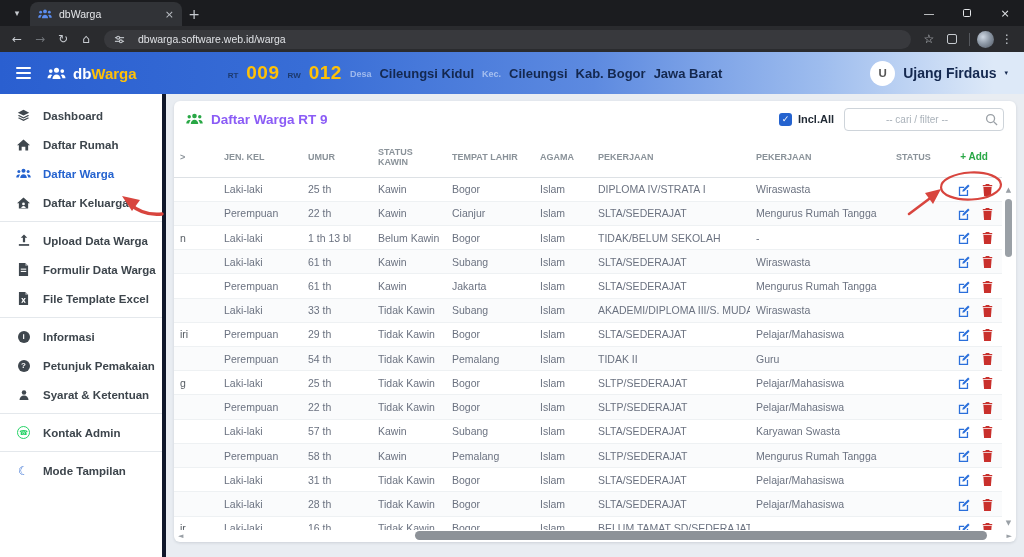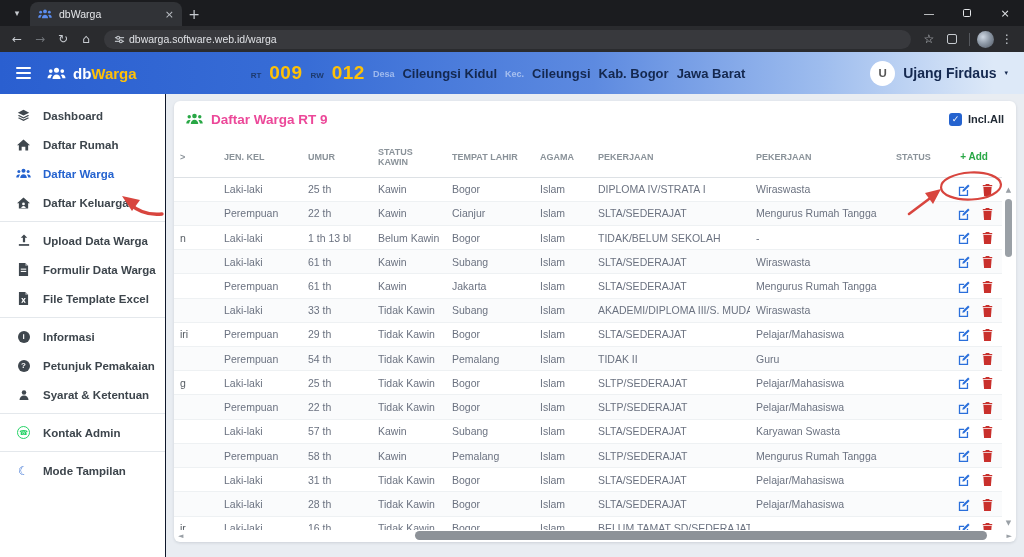--- a/index.html
+++ b/index.html
@@ -23,67 +23,67 @@
   .wincontrols { margin-left:auto; display:flex; align-items:center; gap:0; height:100%; }
   .winbtn { width:38px; height:100%; display:flex; align-items:center; justify-content:center;
     color:#e4e6e9; font-size:11px; }
   .restore-box { width:8px; height:8px; border:1.2px solid #e4e6e9; border-radius:1.5px; }
 
   .toolbar { height:26px; background:#2a2b2e; display:flex; align-items:center; gap:3px; padding:0 7px; }
   .navbtn { width:20px; height:20px; display:flex; align-items:center; justify-content:center;
     color:#c7cbd0; font-size:12px; }
   .navbtn.disabled { color:#707479; }
   .urlpill { flex:1; height:19px; margin:0 5px; background:#38393d; border-radius:10px;
-    display:flex; align-items:center; gap:4px; padding:0 10px; }
+    display:flex; align-items:center; gap:13px; padding:0 10px; }
   .urltext { color:#dfe1e5; font-size:10.5px; }
   .ext-puzzle { width:10px; height:10px; border:1.3px solid #c7cbd0; border-radius:2px; }
   .tb-divider { width:1px; height:13px; background:#55585d; margin:0 4px; }
   .tb-avatar { width:17px; height:17px; border-radius:50%;
     background:radial-gradient(circle at 35% 35%, #cfd8e3 0%, #8d98a5 45%, #4e5661 100%); }
 
   
   .appheader { height:42px;
     background:linear-gradient(90deg,#2a5fd0 0%,#386dd6 30%,#5d8ae0 58%,#9dbcee 80%,#dde9f8 97%);
     display:flex; align-items:center; padding:0 16px; }
   .burger { display:flex; flex-direction:column; gap:2.6px; margin-right:16px; }
   .burger span { display:block; width:15px; height:2.2px; background:#fff; border-radius:1px; }
   .brand { display:flex; align-items:center; gap:7px; font-size:15px; font-weight:700; }
   .brand .db { color:#ffffff; } .brand .warga { color:#ffc107; }
-  .loc { display:flex; align-items:center; gap:8px; margin-left:114px; white-space:nowrap; }
+  .loc { display:flex; align-items:center; gap:8px; margin-left:91px; white-space:nowrap; }
   .rtlabel { font-size:8px; color:#1d3a6e; font-weight:700; align-self:center; margin-top:5px; }
   .rtnum { font-size:19px; color:#ffc107; font-weight:800; letter-spacing:0.5px; }
   .faintlbl { font-size:9px; color:rgba(235,243,255,0.55); font-weight:700; margin-top:2px;text-align:center; }
   .place { font-size:13px; color:#14284f; font-weight:700; }
   .userblock { margin-left:auto; display:flex; align-items:center; gap:8px; }
   .avatar { width:25px; height:25px; border-radius:50%; background:#fff; color:#555;
     display:flex; align-items:center; justify-content:center; font-size:11.5px; font-weight:700; }
   .uname { font-size:14px; color:#14284f; font-weight:700; }
   .uchev { font-size:7px; color:#14284f; }
 
   
   .appbody { display:flex; height:463px; background:#e9edf2; }
-  .sidebar { width:166px; background:#fff; border-right:1px solid #0f172a; padding-top:7px; }
+  .sidebar { width:166px; background:#fff; border-right:4px solid #0f172a; padding-top:7px; }
   .side-item { height:29px; display:flex; align-items:center; gap:11px; padding:0 0 0 15px; cursor:pointer; }
   .sicon { width:17px; display:flex; align-items:center; justify-content:center; }
   .sicon svg { display:block; }
   .slabel { font-size:11.5px; font-weight:600; color:#3d454c; white-space:nowrap; }
   .side-item.active .slabel { color:#2563cf; }
   .side-div { height:1px; background:#e4e8ec; margin:4px 0; }
   .circ-ic { width:12px; height:12px; border-radius:50%; background:#3f474e; color:#fff;
     font-size:8px; font-weight:700; display:flex; align-items:center; justify-content:center; }
   .wa-ic { width:13px; height:13px; border-radius:50%; border:1.4px solid #25d366; color:#25d366;
     font-size:7px; display:flex; align-items:center; justify-content:center; }
   .moon-ic { color:#2563cf; font-size:12px; line-height:1; }
 
   .main { flex:1; position:relative; }
   .card { position:absolute; left:8px; right:8px; top:7px; height:441px; background:#fff;
     border-radius:6px; box-shadow:0 1px 3px rgba(30,40,60,0.14); }
 
   .card-head { height:36px; display:flex; align-items:center; padding:0 12px; gap:8px; }
-  .ptitle { font-size:13.5px; font-weight:700; color:#ec4899; }
+  .ptitle { font-size:13.5px; font-weight:700; color:#8b5cf6; }
   .head-right { margin-left:auto; display:flex; align-items:center; gap:10px; }
   .inclall { display:flex; align-items:center; gap:6px; }
   .cbx { width:13px; height:13px; background:#2563cf; border-radius:3px; color:#fff;
     font-size:9px; display:flex; align-items:center; justify-content:center; }
   .incl-lbl { font-size:11px; font-weight:600; color:#222b36; }
   .searchbox { position:relative; width:160px; }
   .searchbox input { width:160px; height:23px; border:1px solid #ced4da; border-radius:4px;
     font-size:10px; text-align:center; color:#495057; outline:none; padding:0 20px 0 6px;
     font-family:"Liberation Sans", sans-serif; }
   .searchbox input::placeholder { color:#aab2ba; }
@@ -352,20 +352,27 @@
               <path d="M19.7 12.2c0-2.3-1.5-4-3.4-4-.6 0-1.2.2-1.7.5 1 1 1.6 2.1 1.8 3.5z"></path>
           </svg>
           <span class="ptitle">Daftar Warga RT 9</span>
           <div class="head-right">
             <div class="inclall">
               <span class="cbx">
                   <span class="uicon">✓</span>
                 </span>
               <span class="incl-lbl">Incl.All</span>
             </div>
+            <div class="searchbox">
+              <input type="text" placeholder="-- cari / filter --" style="">
+              <svg class="mag" width="13" height="13" viewBox="0 0 14 14">
+                <circle cx="6" cy="6" r="4.3" fill="none" stroke="#9aa0a6" stroke-width="1.4"></circle>
+                <line x1="9.3" y1="9.3" x2="13" y2="13" stroke="#9aa0a6" stroke-width="1.4"></line>
+              </svg>
+            </div>
           </div>
         </div>
 
         <div class="table-wrap">
           <table>
             <colgroup>
               <col class="c0">
                 <col class="c1">
                 <col class="c2">
                 <col class="c3">

